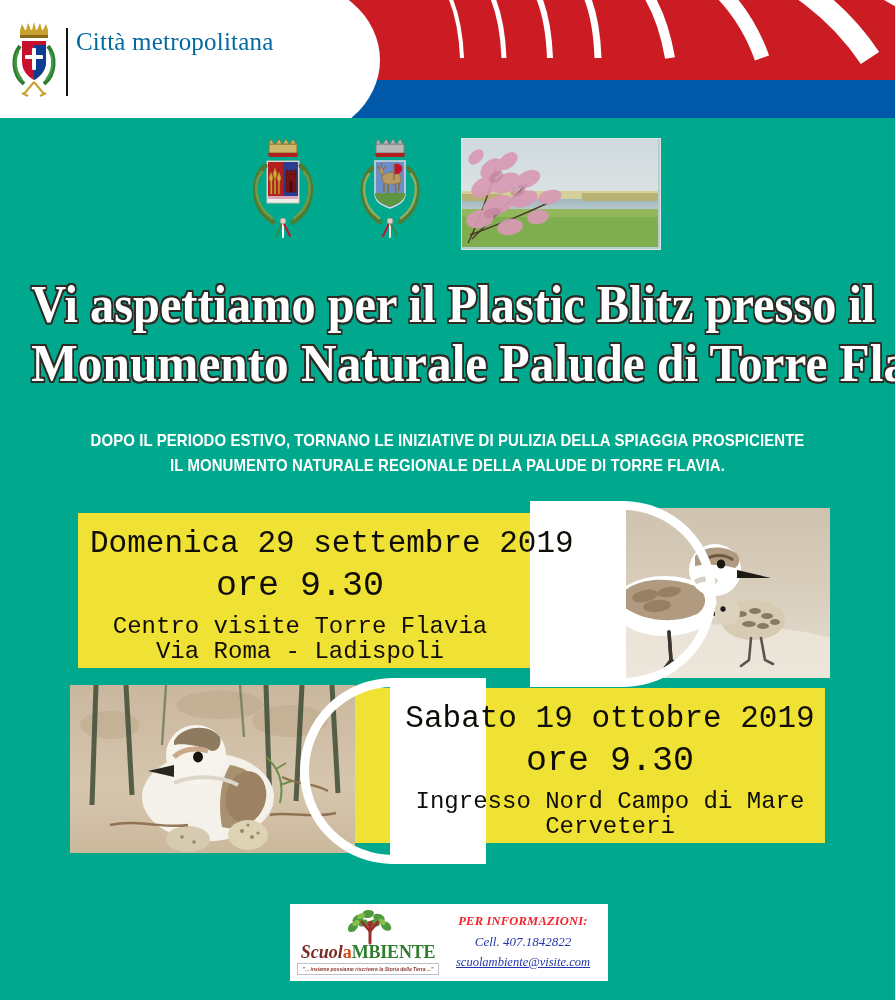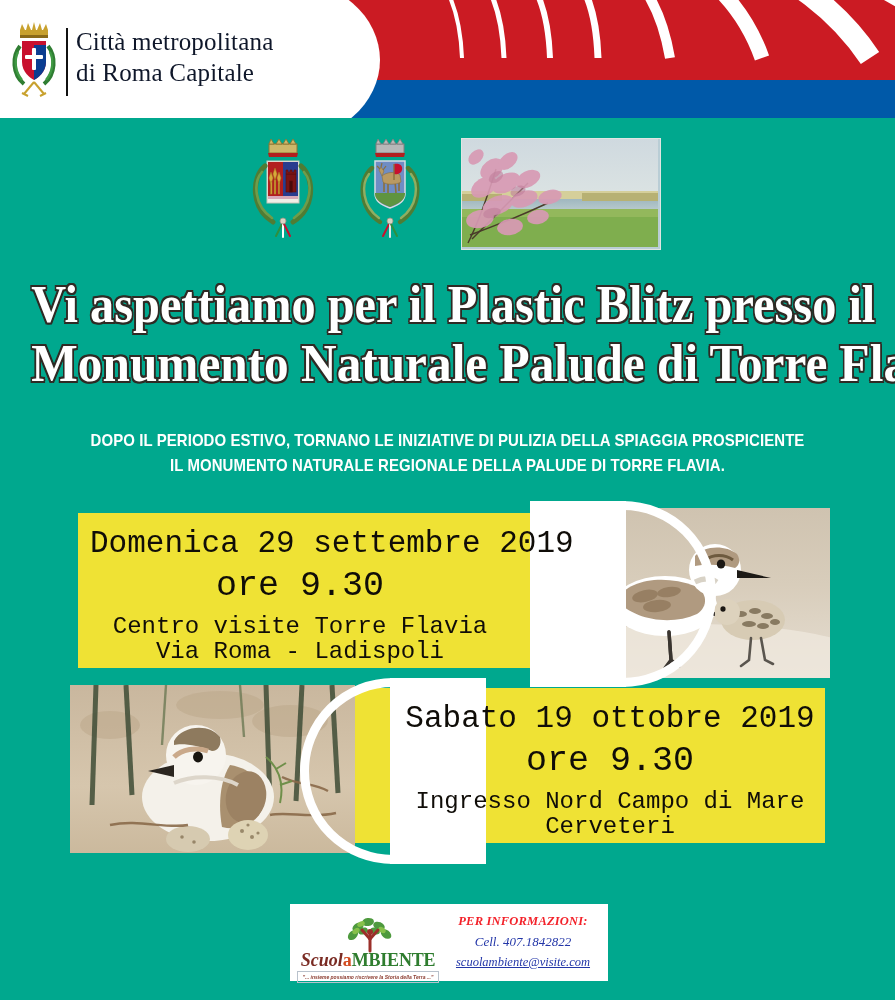--- a/index.html
+++ b/index.html
@@ -61,21 +61,21 @@
     width: 1.5px; height: 68px;
     background: #111111;
   }
   .header-title {
     position: absolute;
     left: 76px; top: 26px;
     width: 250px;
     font-family: "Liberation Serif", serif;
     font-size: 25px;
     line-height: 31px;
-    color: #0f172a;
+    color: #0369a1;
     letter-spacing: 0.2px;
   }
 
   
   .crest {
     position: absolute;
     width: 80px; height: 112px;
   }
   .crest-ladispoli { left: 243px; top: 136px; }
   .crest-cerveteri { left: 350px; top: 136px; }
@@ -200,21 +200,21 @@
 
   
   .footer-card {
     position: absolute;
     left: 290px; top: 904px;
     width: 318px; height: 77px;
     background: #ffffff;
   }
   .logo-area {
     position: absolute;
-    left: 4px; top: 12px;
+    left: 4px; top: 4px;
     width: 148px; height: 70px;
   }
   .logo-tree { position: absolute; left: 50px; top: 1px; width: 52px; height: 36px; }
   .logo-word {
     position: absolute;
     left: 0; top: 34px;
     width: 148px;
     text-align: center;
     white-space: nowrap;
     font-family: "Liberation Serif", serif;
@@ -327,21 +327,20 @@
           <path d="M14,71 L20,74"></path>
           <path d="M38,71 L32,74"></path>
         </g>
       </svg>
     </div>
 
     <div class="header-divider"></div>
 
     <div class="header-title">
       <div>Città metropolitana</div>
-      <div>di Roma Capitale</div>
     </div>
   </div>
 
   <div class="crest crest-ladispoli">
     <svg width="80" height="112" viewBox="0 0 80 112" xmlns="http://www.w3.org/2000/svg">
 
       <g>
         <rect x="26" y="8" width="28" height="9" fill="#cdb76a" stroke="#8a7530" stroke-width="1"></rect>
         <path d="M26,8 L28,3 L31,8 Z M33,8 L36,3 L39,8 Z M40,8 L43,3 L46,8 Z M47,8 L50,3 L53,8 Z" fill="#cdb76a" stroke="#8a7530" stroke-width="0.8"></path>
         <path d="M25,17 L55,17 L54,21 L26,21 Z" fill="#b21f1f"></path>

